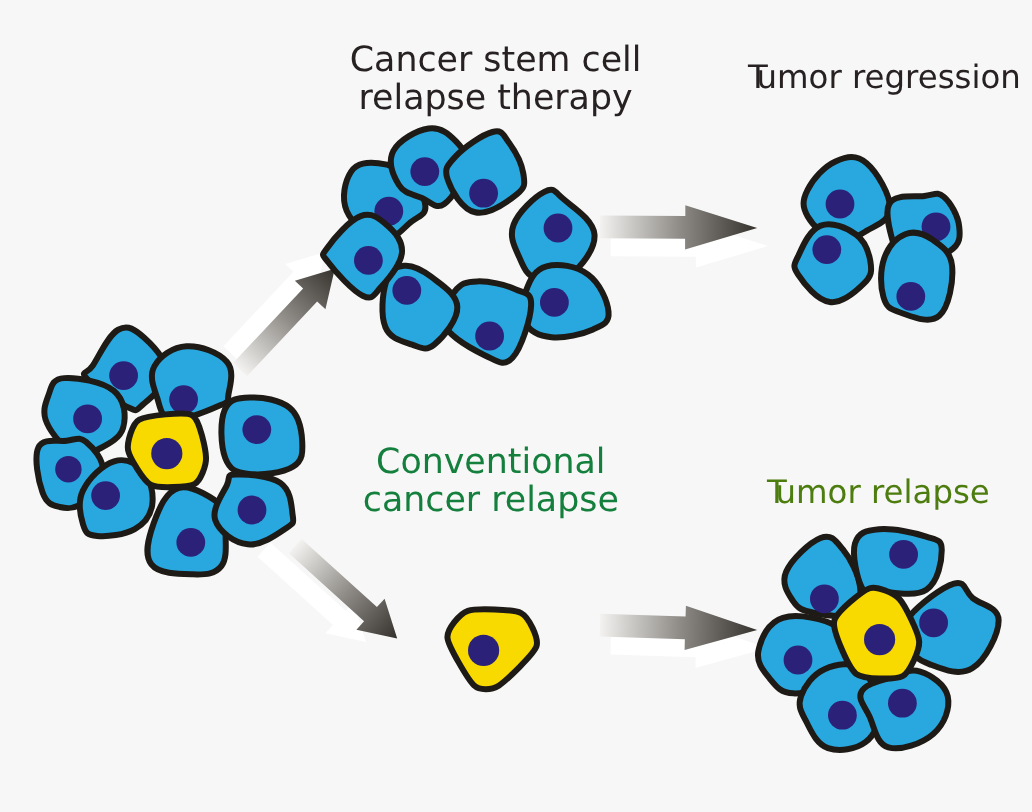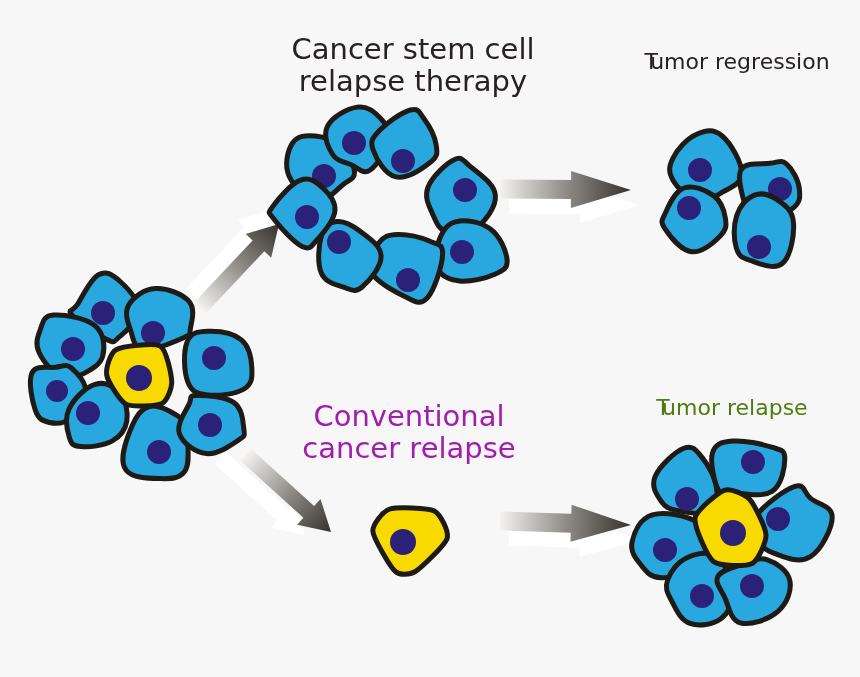--- a/index.html
+++ b/index.html
@@ -12,21 +12,21 @@
   #cell-svg{position:absolute;left:0;top:0;display:block;}
   .fig-label{
     position:absolute;
     transform:translateX(-50%);
     text-align:center;
     color:#272122;
     line-height:1.12;
     white-space:nowrap;
   }
   .two-line{font-size:29px;}
-  .one-line{font-size:22px;}
+  .one-line{font-size:27px;}
   
   .kern-t::first-letter{letter-spacing:-0.35em;}
 </style>
 </head>
 <body style="background: rgb(247, 247, 247);">
 
 <div id="diagram">
 
   <svg id="cell-svg" width="860" height="677" viewBox="0 0 860 677">
       <defs>
@@ -129,20 +129,20 @@
       </g>
     </svg>
 
   <div class="fig-label two-line" style="left: 413px; top: 33px; color: rgb(39, 33, 34);">
     <div>Cancer stem cell</div>
     <div>relapse therapy</div>
   </div>
 
   <div class="fig-label one-line kern-t" style="left: 737px; top: 50px; color: rgb(39, 33, 34);">Tumor regression</div>
 
-  <div class="fig-label two-line" style="left: 409px; top: 400px; color: #a21caf;">
+  <div class="fig-label two-line" style="left: 409px; top: 368px; color: #15803d;">
     <div>Conventional</div>
     <div>cancer relapse</div>
   </div>
 
   <div class="fig-label one-line kern-t" style="left: 732px; top: 396px; color: #4d7c0f;">Tumor relapse</div>
 
 </div>
 
 </body></html>

